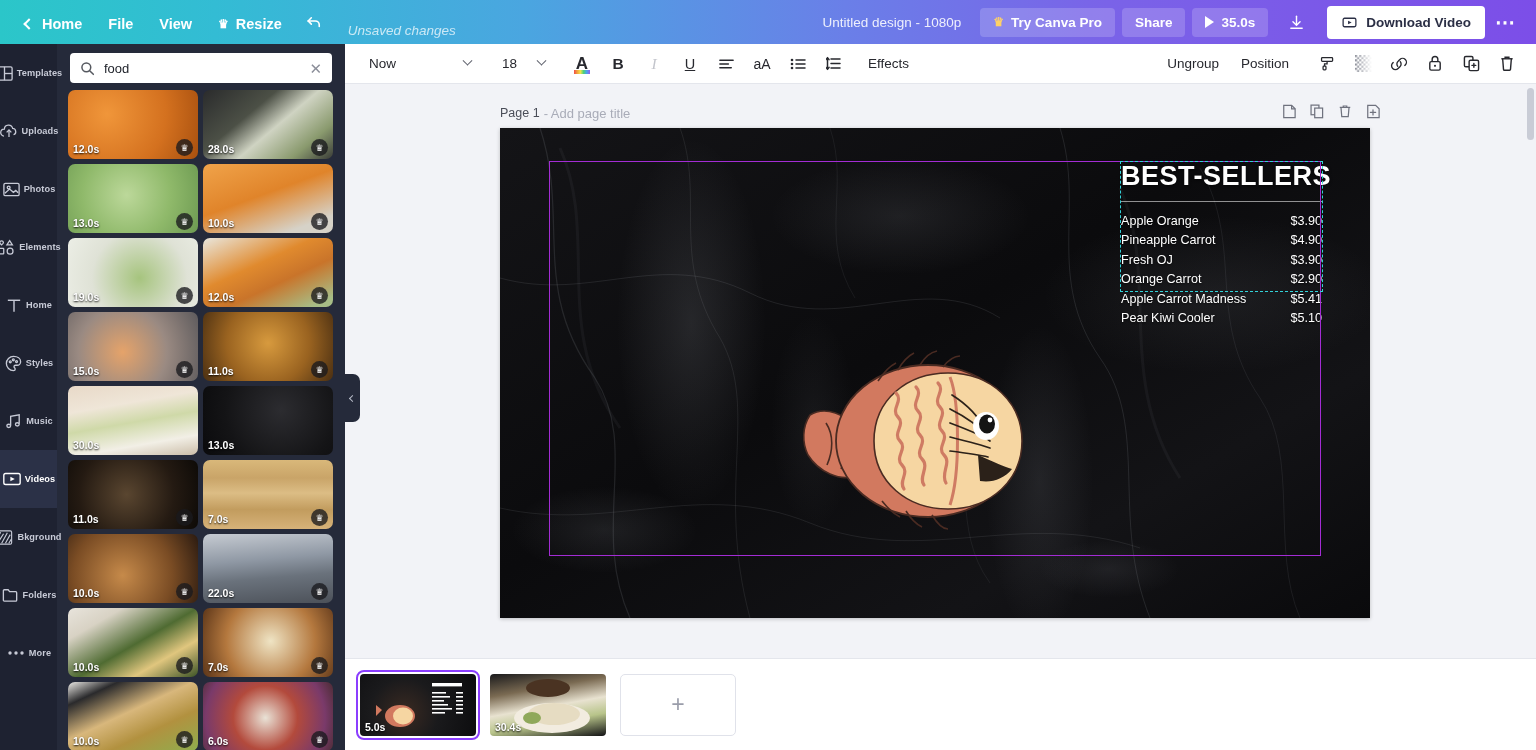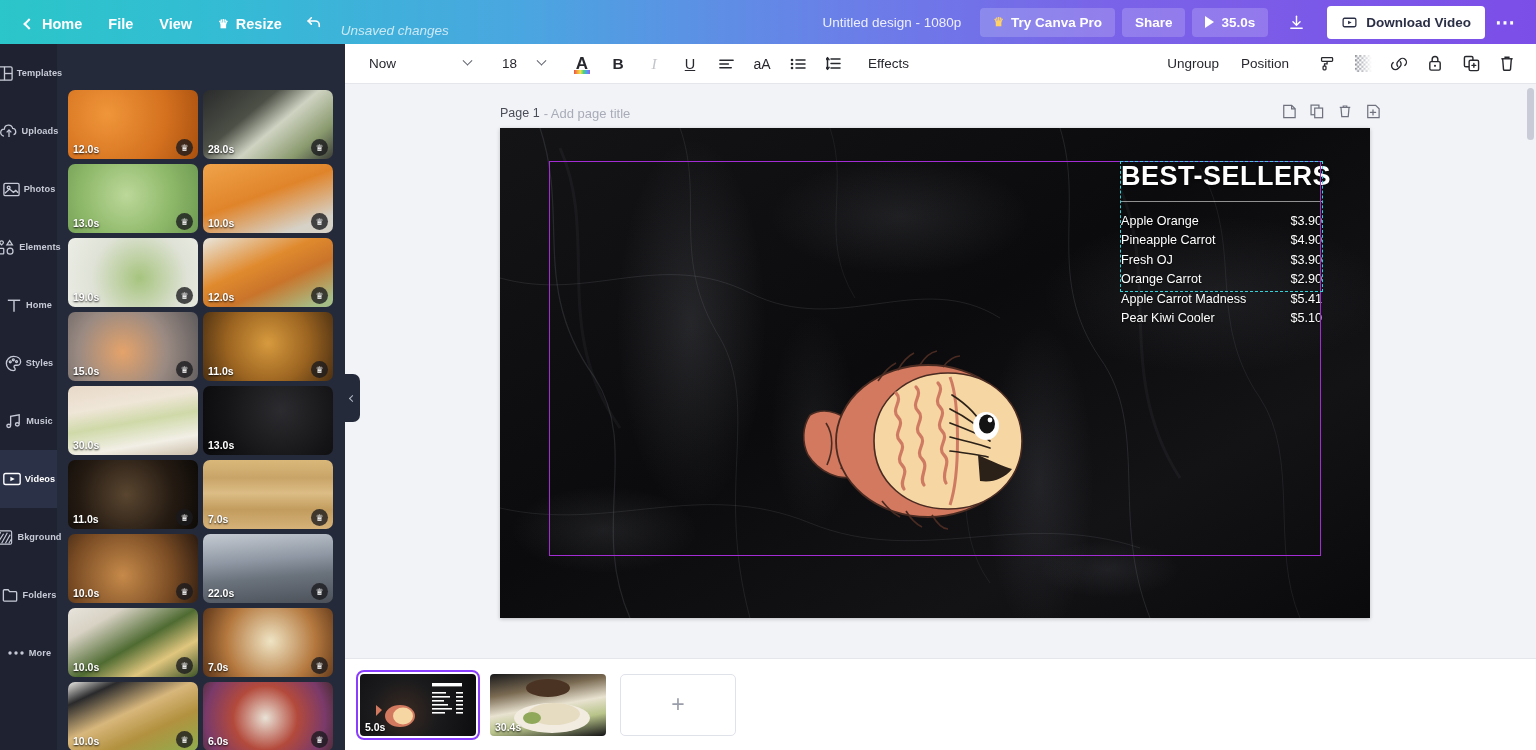--- a/index.html
+++ b/index.html
@@ -18,21 +18,21 @@
   }
   .tb-left { display: flex; align-items: flex-end; gap: 0; padding-left: 12px; }
   .tb-item {
     display: flex; align-items: center; gap: 7px;
     font-size: 14.5px; font-weight: bold; color: #ffffff;
     padding: 6px 13px; border-radius: 4px; cursor: pointer; white-space: nowrap;
   }
   .chev-left { display:inline-block; width:8px; height:8px; border-left:2px solid #fff; border-bottom:2px solid #fff; transform: rotate(45deg); margin-right:2px;}
   .crown { font-size: 12px; line-height: 1; }
   .undo-btn { padding: 6px 10px; border-radius: 4px; cursor: pointer; display:flex; align-items:center;}
-  .unsaved { font-size: 13.5px; font-style: italic; color: rgba(255,255,255,.72); margin-left: 7px; white-space: nowrap;}
+  .unsaved { font-size: 13.5px; font-style: italic; color: rgba(255,255,255,.72); margin-left: 14px; white-space: nowrap;}
 
   .tb-right { margin-left: auto; display: flex; align-items: center; gap: 0; padding-right: 10px; }
   .design-title { font-size: 13.5px; color: rgba(255,255,255,.88); padding: 6px 12px; border-radius:4px; cursor:pointer; white-space: nowrap;}
   .pill {
     display: flex; align-items: center; gap: 7px;
     background: rgba(255,255,255,.18); border-radius: 4px;
     font-size: 13.5px; font-weight: bold; color: #fff;
     padding: 7px 13px; margin-left: 7px; cursor: pointer; white-space: nowrap;
   }
   .pill.plain { background: transparent; }
@@ -589,20 +589,30 @@
           <div class="thumb" style="background: linear-gradient(155deg, rgb(236, 234, 230) 0%, rgb(42, 42, 44) 18%, rgb(216, 183, 124) 45%, rgb(178, 145, 63) 68%, rgb(143, 174, 78));">
             <span class="dur">10.0s</span>
             <span class="pro">♛</span>
           </div>
           <div class="thumb" style="background: radial-gradient(circle at 48% 52%, rgb(233, 226, 214), rgb(179, 74, 60) 42%, rgb(122, 58, 106) 78%, rgb(74, 44, 51));">
             <span class="dur">6.0s</span>
             <span class="pro">♛</span>
           </div>
         </div>
       </div>
+    <div class="search-wrap">
+      <div class="search-box">
+        <svg width="15" height="15" viewBox="0 0 18 18" fill="none" stroke="#55585f" stroke-width="1.8">
+          <circle cx="7.6" cy="7.6" r="5.3"></circle>
+            <path d="M11.6 11.6 L16 16" stroke-linecap="round"></path>
+        </svg>
+        <input type="text" id="searchinput" placeholder="Search videos" value="food" style="">
+        <span class="x-ico">✕</span>
+      </div>
+    </div>
   </div>
 
   <div class="collapse">
     <i></i>
   </div>
 
   <div class="editor">
 
     <div class="page-head">
       <span class="page-num">Page 1</span>

